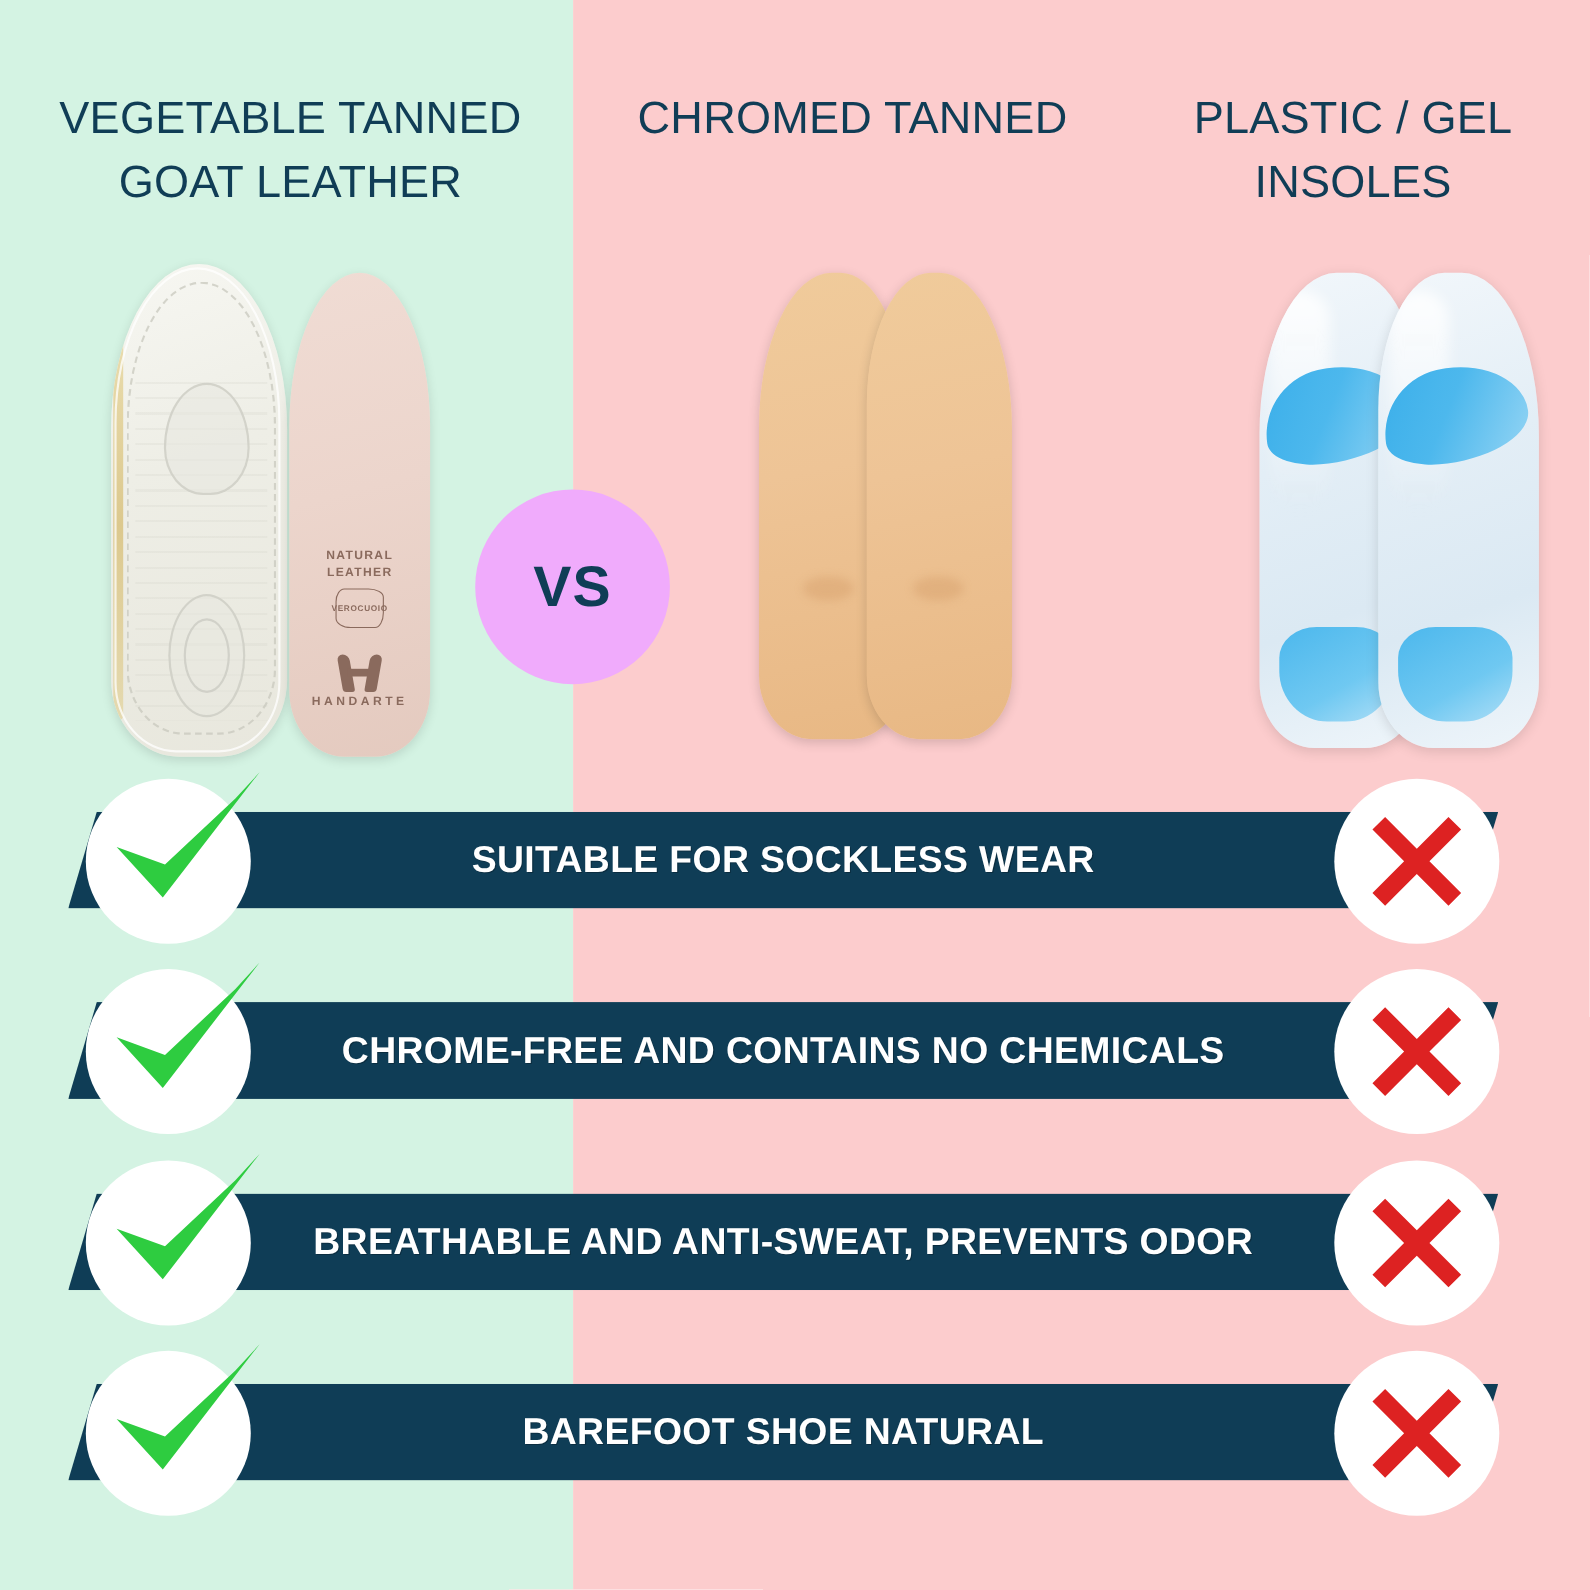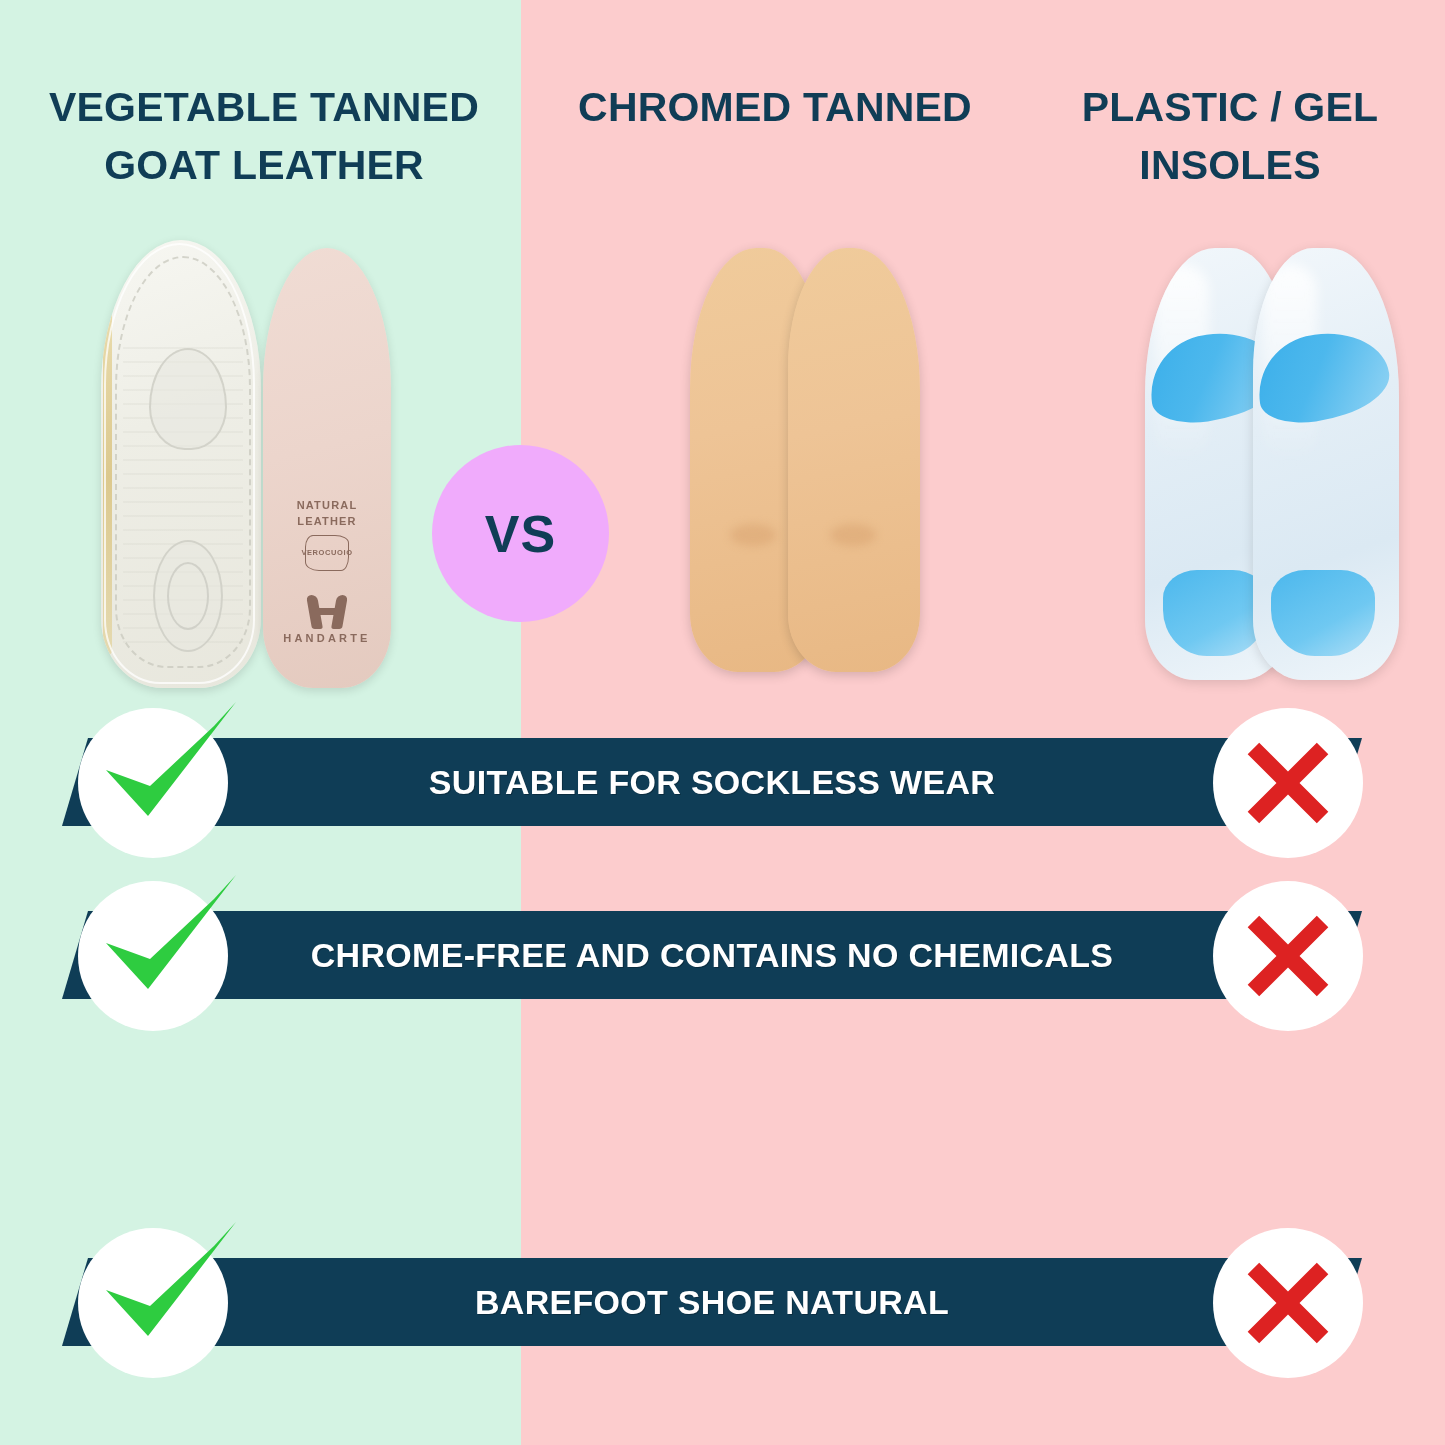--- a/index.html
+++ b/index.html
@@ -15,21 +15,21 @@
   
   .bg-left{position:absolute;left:0;top:0;width:521px;height:1445px;background:#d4f3e3;}
   .bg-right{position:absolute;left:521px;top:0;width:924px;height:1445px;background:#fccccd;}
 
   
   .headings{position:absolute;left:0;top:0;width:1445px;height:215px;}
   .head{
     position:absolute;top:78px;
     text-align:center;
     color:#103d56;
-    font-weight:700;
+    font-weight:400;
     font-size:41px;
     line-height:1.42;
     letter-spacing:.2px;
   }
   .head-1{left:14px;width:500px;}
   .head-2{left:540px;width:470px;}
   .head-3{left:1030px;width:400px;}
 
   
   .photo{position:absolute;}
@@ -287,20 +287,35 @@
         <path d="M20 76 L62 122 L150 8 L128 32 L64 92 Z" fill="#2ecc40"></path>
       </svg>
     </div>
     <div class="mark mark-no">
       <svg class="x-svg" viewBox="0 0 100 100">
         <path d="M20 8 L50 38 L80 8 L92 20 L62 50 L92 80 L80 92 L50 62 L20 92 L8 80 L38 50 L8 20 Z" fill="#dd2222"></path>
       </svg>
     </div>
   </div>
 
+  <div class="row" style="top:1067px;">
+    <div class="ribbon">
+      <span>BREATHABLE AND ANTI-SWEAT, PREVENTS ODOR</span>
+    </div>
+    <div class="mark mark-yes">
+      <svg class="check-svg" viewBox="0 0 160 150">
+        <path d="M20 76 L62 122 L150 8 L128 32 L64 92 Z" fill="#2ecc40"></path>
+      </svg>
+    </div>
+    <div class="mark mark-no">
+      <svg class="x-svg" viewBox="0 0 100 100">
+        <path d="M20 8 L50 38 L80 8 L92 20 L62 50 L92 80 L80 92 L50 62 L20 92 L8 80 L38 50 L8 20 Z" fill="#dd2222"></path>
+      </svg>
+    </div>
+  </div>
 
   <div class="row" style="top:1240px;">
     <div class="ribbon">
       <span>BAREFOOT SHOE NATURAL</span>
     </div>
     <div class="mark mark-yes">
       <svg class="check-svg" viewBox="0 0 160 150">
         <path d="M20 76 L62 122 L150 8 L128 32 L64 92 Z" fill="#2ecc40"></path>
       </svg>
     </div>

